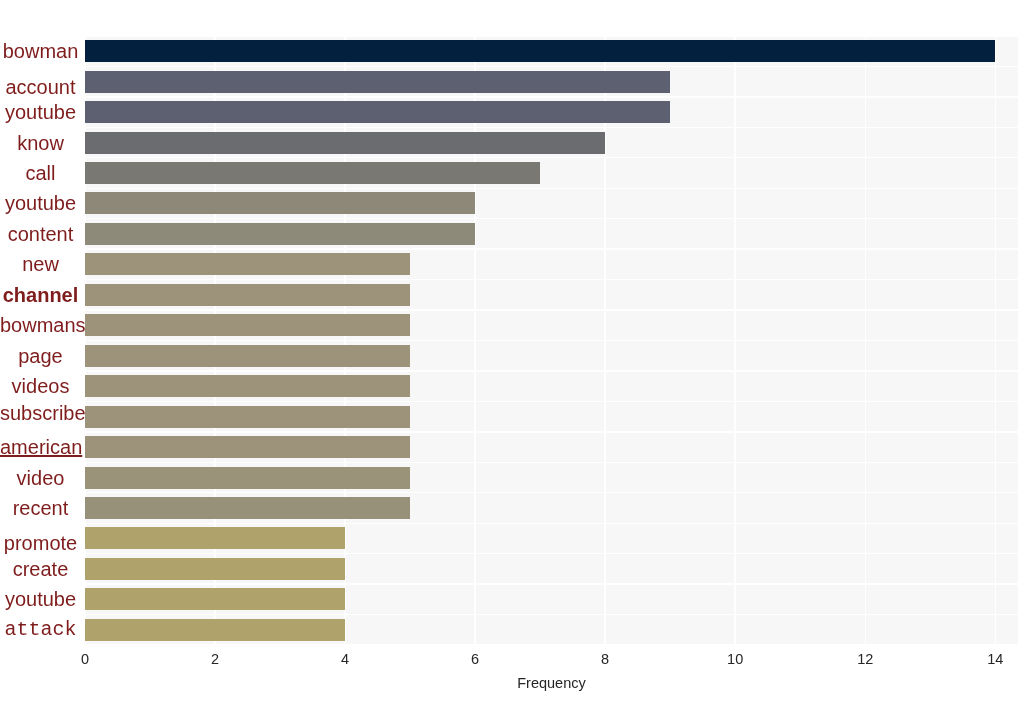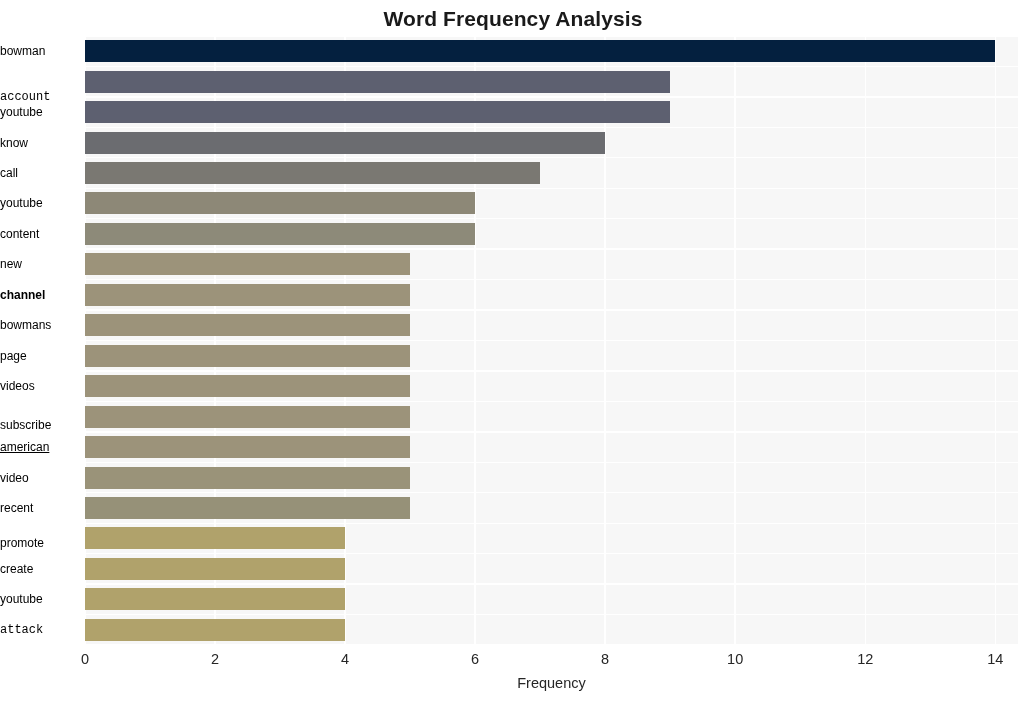--- a/index.html
+++ b/index.html
@@ -74,23 +74,23 @@
     position: absolute;
     left: 0;
     top: 36px;
     width: 81px;
     height: 609px;
   }
   .ytick {
     position: absolute;
     right: 0;
     width: 81px;
-    text-align: left;
-    font-size: 12px;
-    color: #000000;
+    text-align: center;
+    font-size: 20px;
+    color: #7f1d1d;
     height: 18px;
     line-height: 18px;
   }
 
   
   #x-tick-labels {
     position: absolute;
     left: 0;
     top: 650px;
     width: 1026px;
@@ -117,21 +117,20 @@
     font-size: 14.5px;
     color: #262626;
     line-height: 18px;
   }
 </style>
 </head>
 <body>
 
 <div id="figure">
 
-  <div id="chart-title">Word Frequency Analysis</div>
 
   <div id="plot-area">
     <div id="gridlines-v">
         <div class="vgrid" style="left: -0.7px;"></div>
         <div class="vgrid" style="left: 129.335px;"></div>
         <div class="vgrid" style="left: 259.37px;"></div>
         <div class="vgrid" style="left: 389.405px;"></div>
         <div class="vgrid" style="left: 519.439px;"></div>
         <div class="vgrid" style="left: 649.474px;"></div>
         <div class="vgrid" style="left: 779.509px;"></div>
@@ -179,32 +178,32 @@
         <div class="bar" title="recent: 5" style="width: 325.087px; top: 460.975px; background: rgb(150, 145, 120);"></div>
         <div class="bar" title="promote: 4" style="width: 260.07px; top: 491.425px; background: rgb(176, 162, 107);"></div>
         <div class="bar" title="create: 4" style="width: 260.07px; top: 521.875px; background: rgb(176, 162, 107);"></div>
         <div class="bar" title="middle: 4" style="width: 260.07px; top: 552.325px; background: rgb(176, 162, 107);"></div>
         <div class="bar" title="attack: 4" style="width: 260.07px; top: 582.775px; background: rgb(176, 162, 107);"></div>
       </div>
   </div>
 
   <div id="y-tick-labels">
       <div class="ytick" style="top: 6.225px;">bowman</div>
-      <div class="ytick" style="top: 52px; font-family: Liberation Mono, monospace;">account</div>
+      <div class="ytick" style="top: 42px;">account</div>
       <div class="ytick" style="top: 67.125px;">youtube</div>
       <div class="ytick" style="top: 97.575px;">know</div>
       <div class="ytick" style="top: 128.025px; padding-left: 37px;">call</div>
       <div class="ytick" style="top: 158.475px;">youtube</div>
       <div class="ytick" style="top: 188.925px;">content</div>
       <div class="ytick" style="top: 219.375px;">new</div>
       <div class="ytick" style="top: 249.825px; font-weight: bold;">channel</div>
       <div class="ytick" style="top: 280.275px;">bowmans</div>
       <div class="ytick" style="top: 310.725px;">page</div>
       <div class="ytick" style="top: 341.175px;">videos</div>
-      <div class="ytick" style="top: 380px;">subscribe</div>
+      <div class="ytick" style="top: 368px;">subscribe</div>
       <div class="ytick" style="top: 402.075px; text-decoration: underline;">american</div>
       <div class="ytick" style="top: 432.525px;">video</div>
       <div class="ytick" style="top: 462.975px;">recent</div>
       <div class="ytick" style="top: 482px; margin-top: 16px;">promote</div>
       <div class="ytick" style="top: 523.875px;">create</div>
       <div class="ytick" style="top: 554.325px;">youtube</div>
       <div class="ytick" style="top: 584.775px; font-family: Liberation Mono, monospace;">attack</div>
     </div>
 
   <div id="x-tick-labels">

